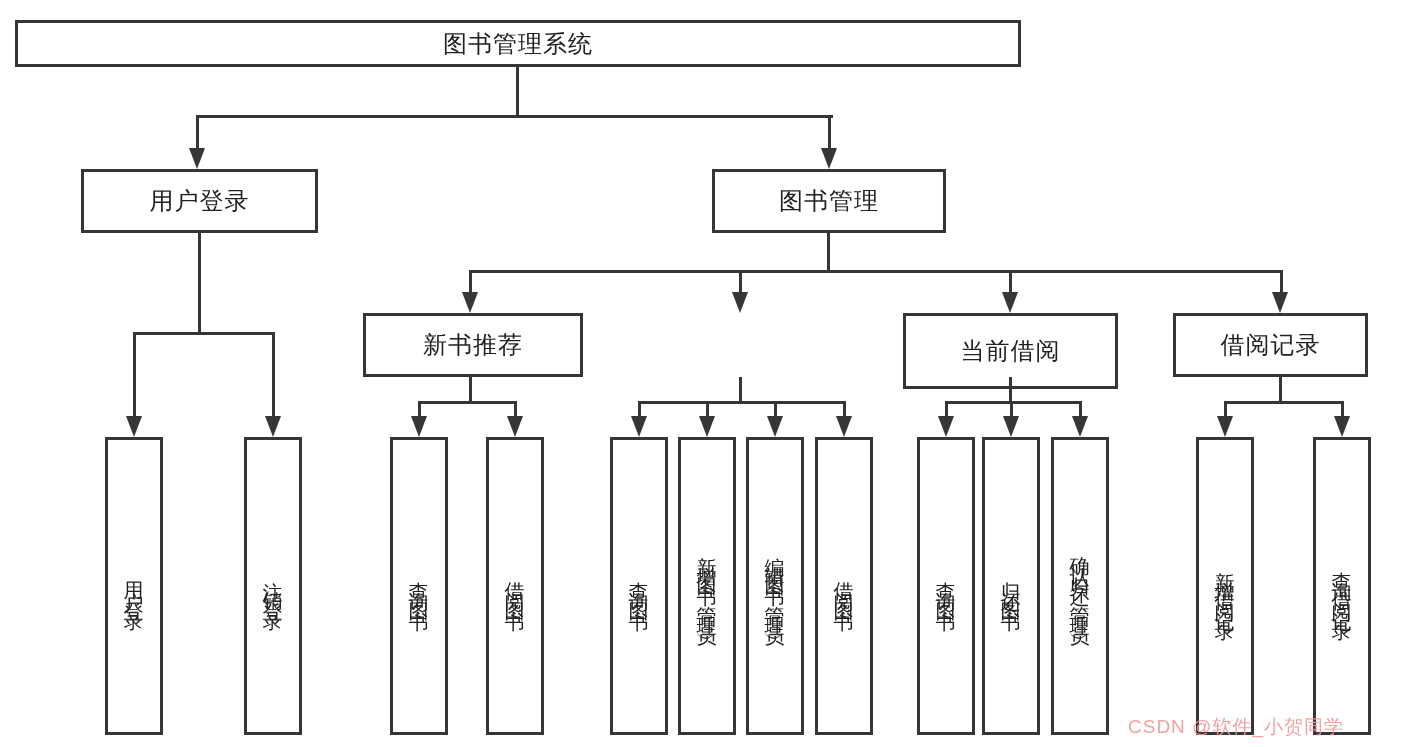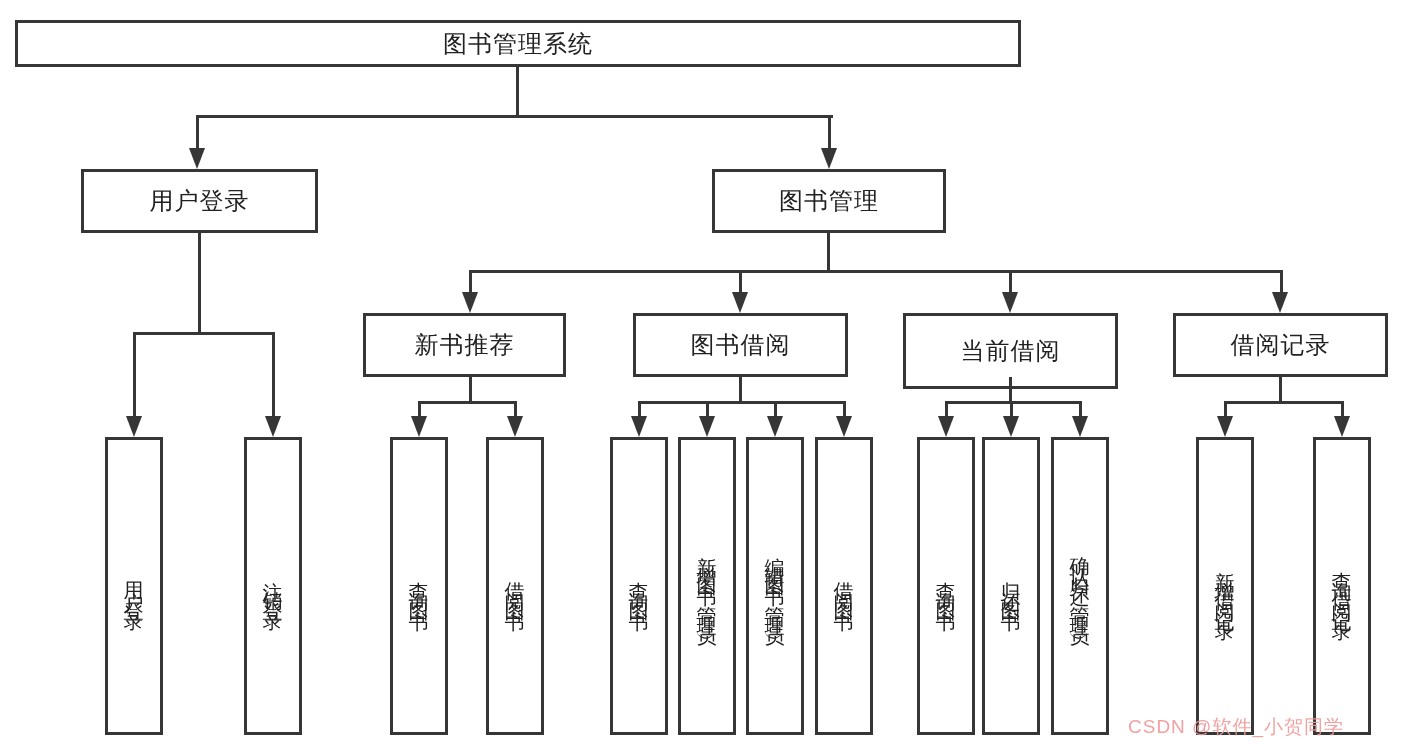--- a/index.html
+++ b/index.html
@@ -94,30 +94,27 @@
   <div class="hl" style="left:469px;top:270px;width:813px"></div>
   <div class="vl" style="left:469px;top:270px;height:24px"></div>
   <div class="ar" style="left:462px;top:292px"></div>
   <div class="vl" style="left:739px;top:270px;height:24px"></div>
   <div class="ar" style="left:732px;top:292px"></div>
   <div class="vl" style="left:1009px;top:270px;height:24px"></div>
   <div class="ar" style="left:1002px;top:292px"></div>
   <div class="vl" style="left:1280px;top:270px;height:24px"></div>
   <div class="ar" style="left:1272px;top:292px"></div>
 
-  <div class="box" style="left:363px;top:313px;width:203px;height:64px">
+  <div class="box" style="left:363px;top:313px;width:220px;height:64px">
     <span>新书推荐</span>
-  </div>
-  <div class="box" style="left:633px;top:313px;width:215px;height:64px">
-    <span>图书借阅</span>
   </div>
   <div class="box" style="left:903px;top:313px;width:215px;height:76px">
     <span>当前借阅</span>
   </div>
-  <div class="box" style="left:1173px;top:313px;width:215px;height:64px">
+  <div class="box" style="left:1173px;top:313px;width:195px;height:64px">
     <span>借阅记录</span>
   </div>
 
   <div class="vl" style="left:469px;top:377px;height:27px"></div>
   <div class="hl" style="left:418px;top:401px;width:99px"></div>
   <div class="vl" style="left:418px;top:401px;height:15px"></div>
   <div class="ar" style="left:411px;top:416px"></div>
   <div class="vl" style="left:514px;top:401px;height:15px"></div>
   <div class="ar" style="left:507px;top:416px"></div>
 

